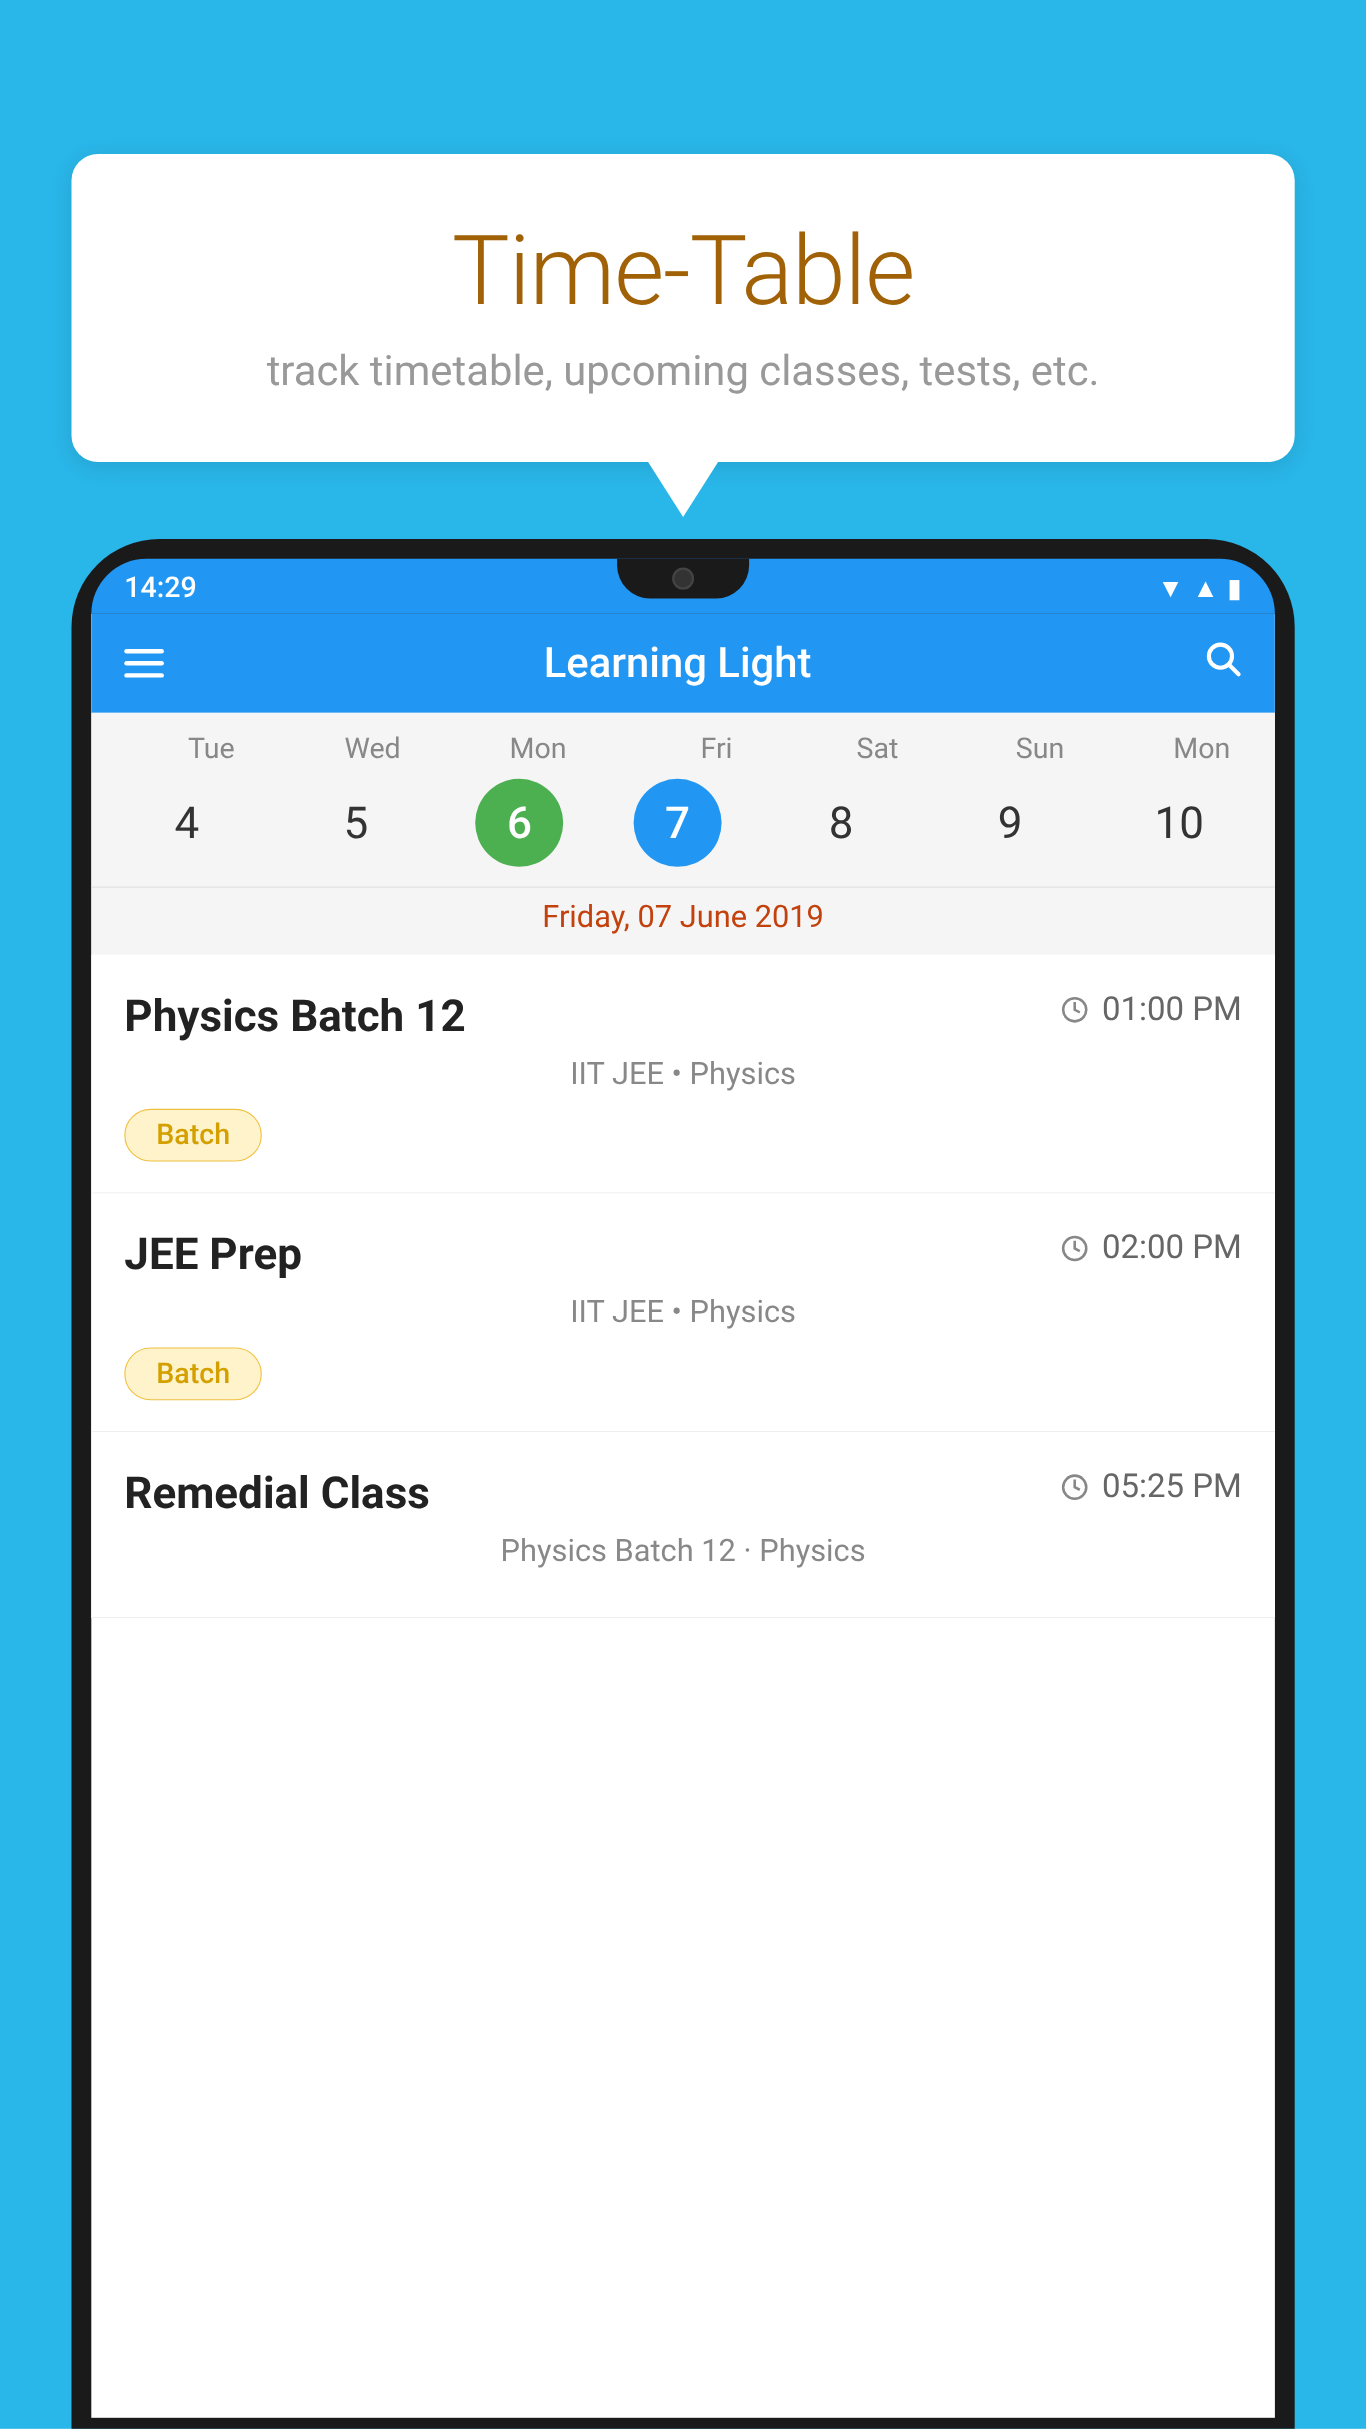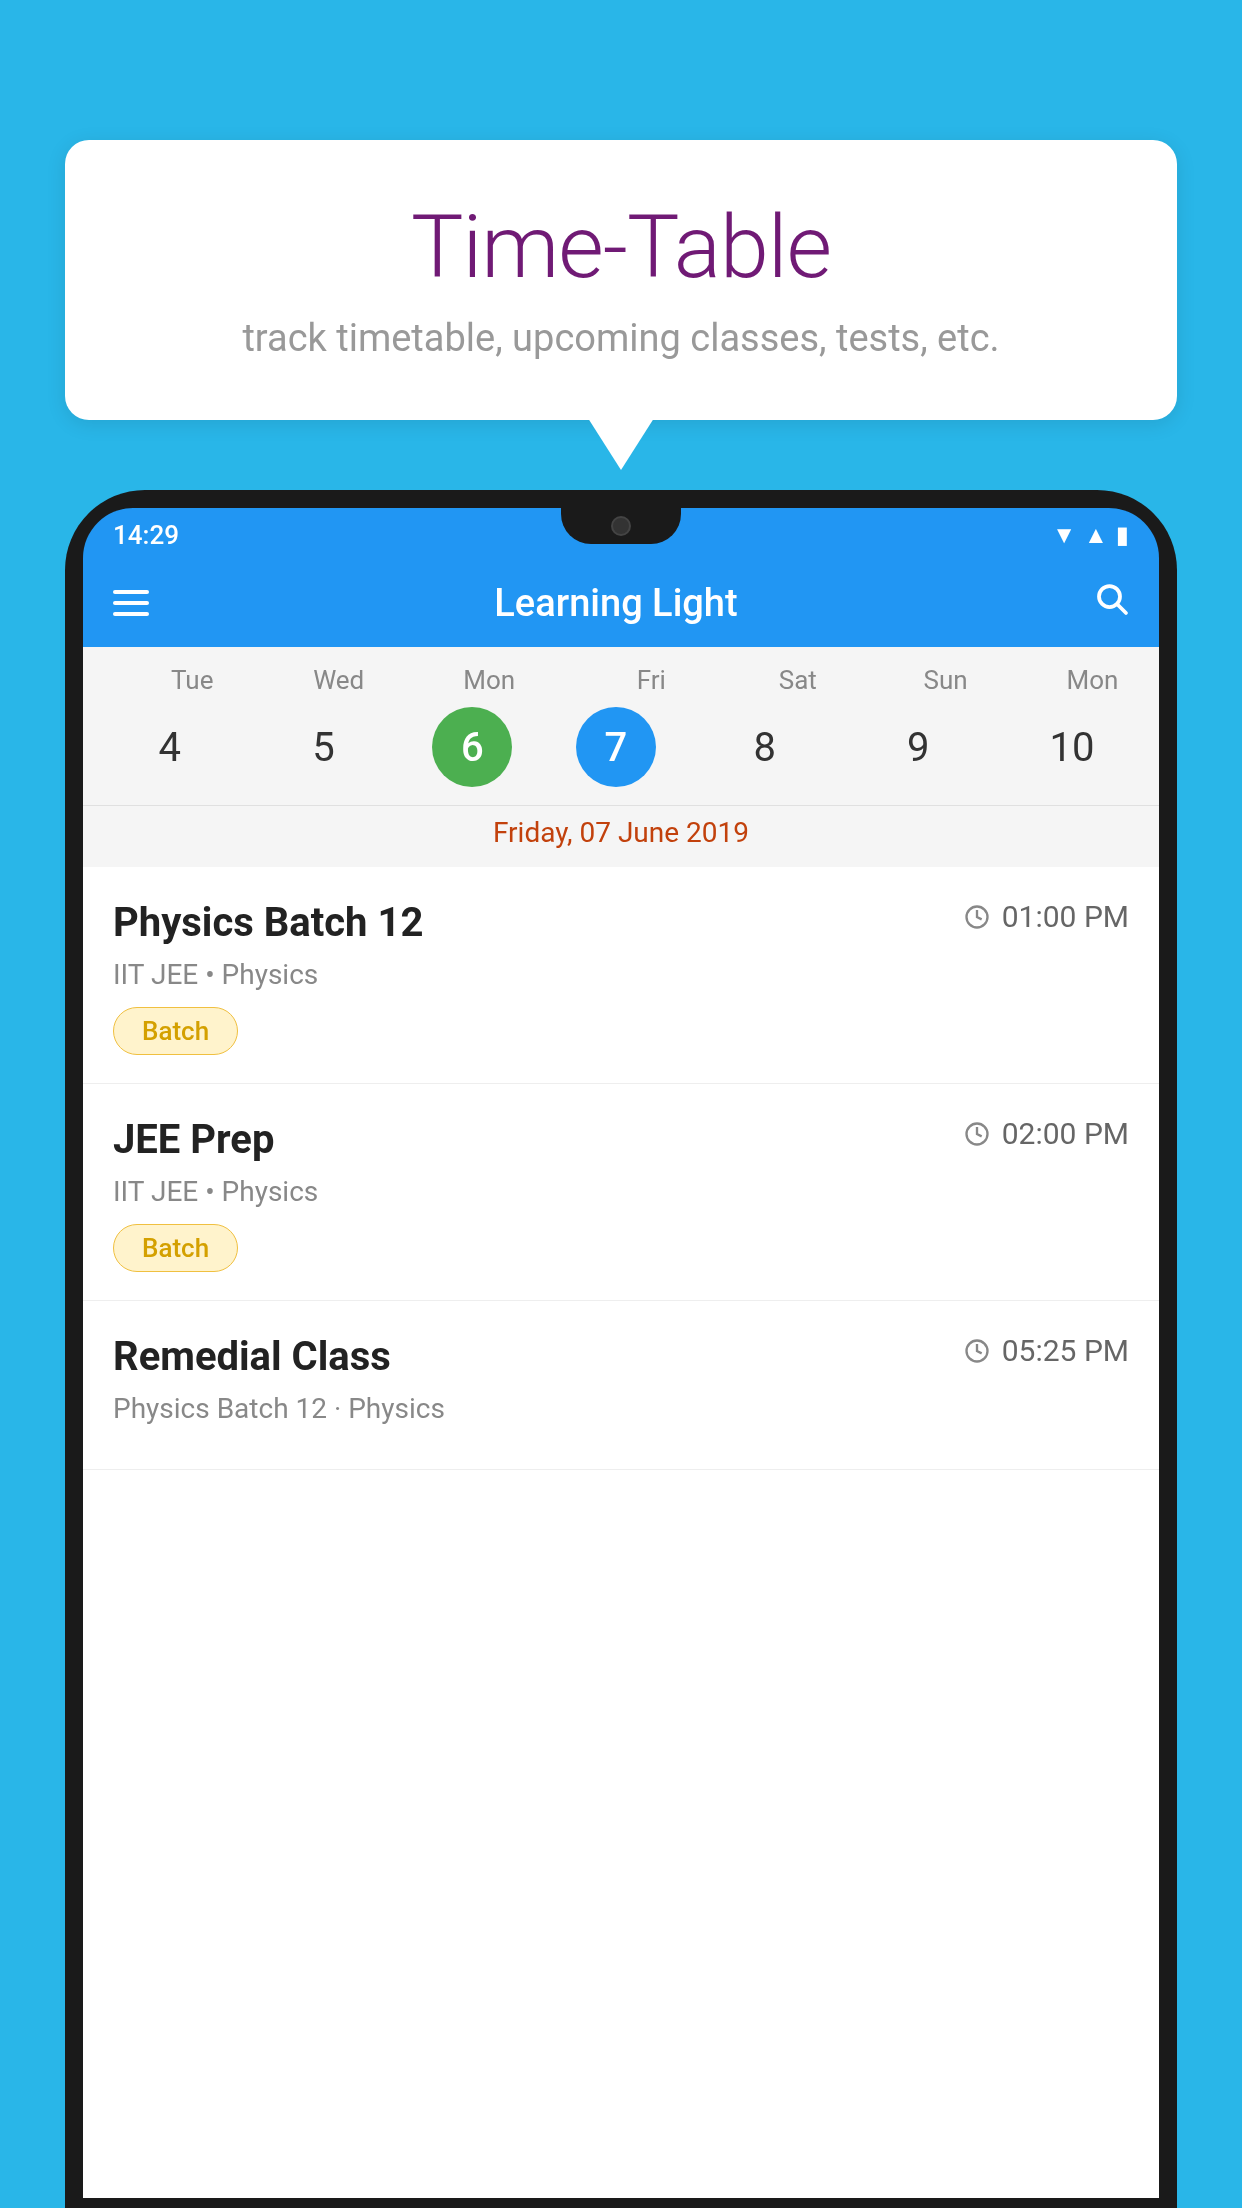--- a/index.html
+++ b/index.html
@@ -40,21 +40,21 @@
       width: 0;
       height: 0;
       border-left: 35px solid transparent;
       border-right: 35px solid transparent;
       border-top: 55px solid white;
     }
 
     .bubble-title {
       font-size: 88px;
       font-weight: 300;
-      color: #701a75;
+      color: #a16207;
       letter-spacing: -1px;
       margin-bottom: 18px;
     }
 
     .bubble-subtitle {
       font-size: 38px;
       color: #999;
       font-weight: 400;
     }
 
@@ -262,20 +262,21 @@
       align-items: center;
       gap: 11px;
       color: #666;
       font-size: 30px;
     }
 
     .class-meta {
       font-size: 28px;
       color: #888;
       margin-bottom: 16px;
+      text-align: center;
     }
 
     .batch-badge {
       display: inline-block;
       background: #FFF3CC;
       color: #D4A000;
       border: 1.5px solid #F0C040;
       border-radius: 30px;
       padding: 8px 28px;
       font-size: 26px;

